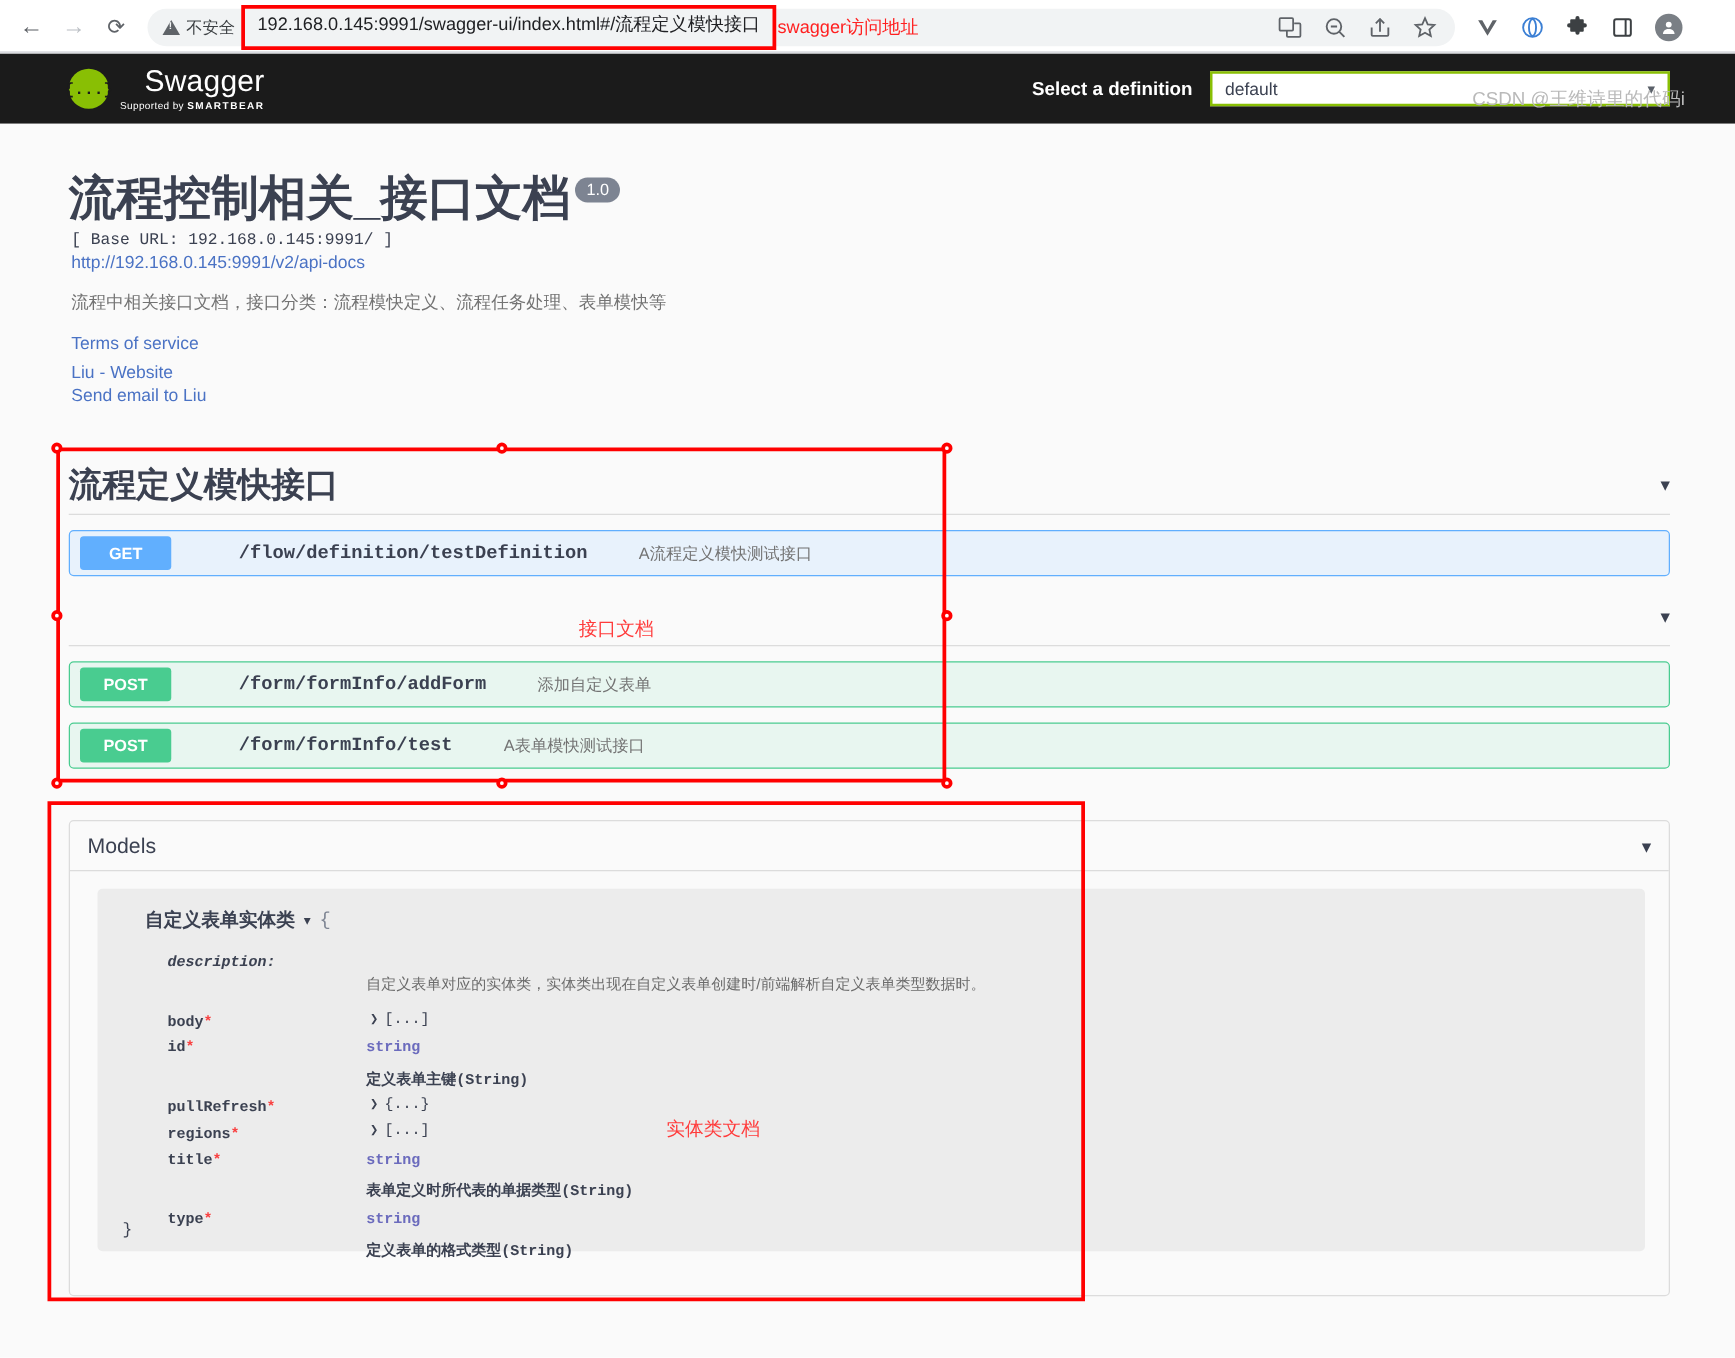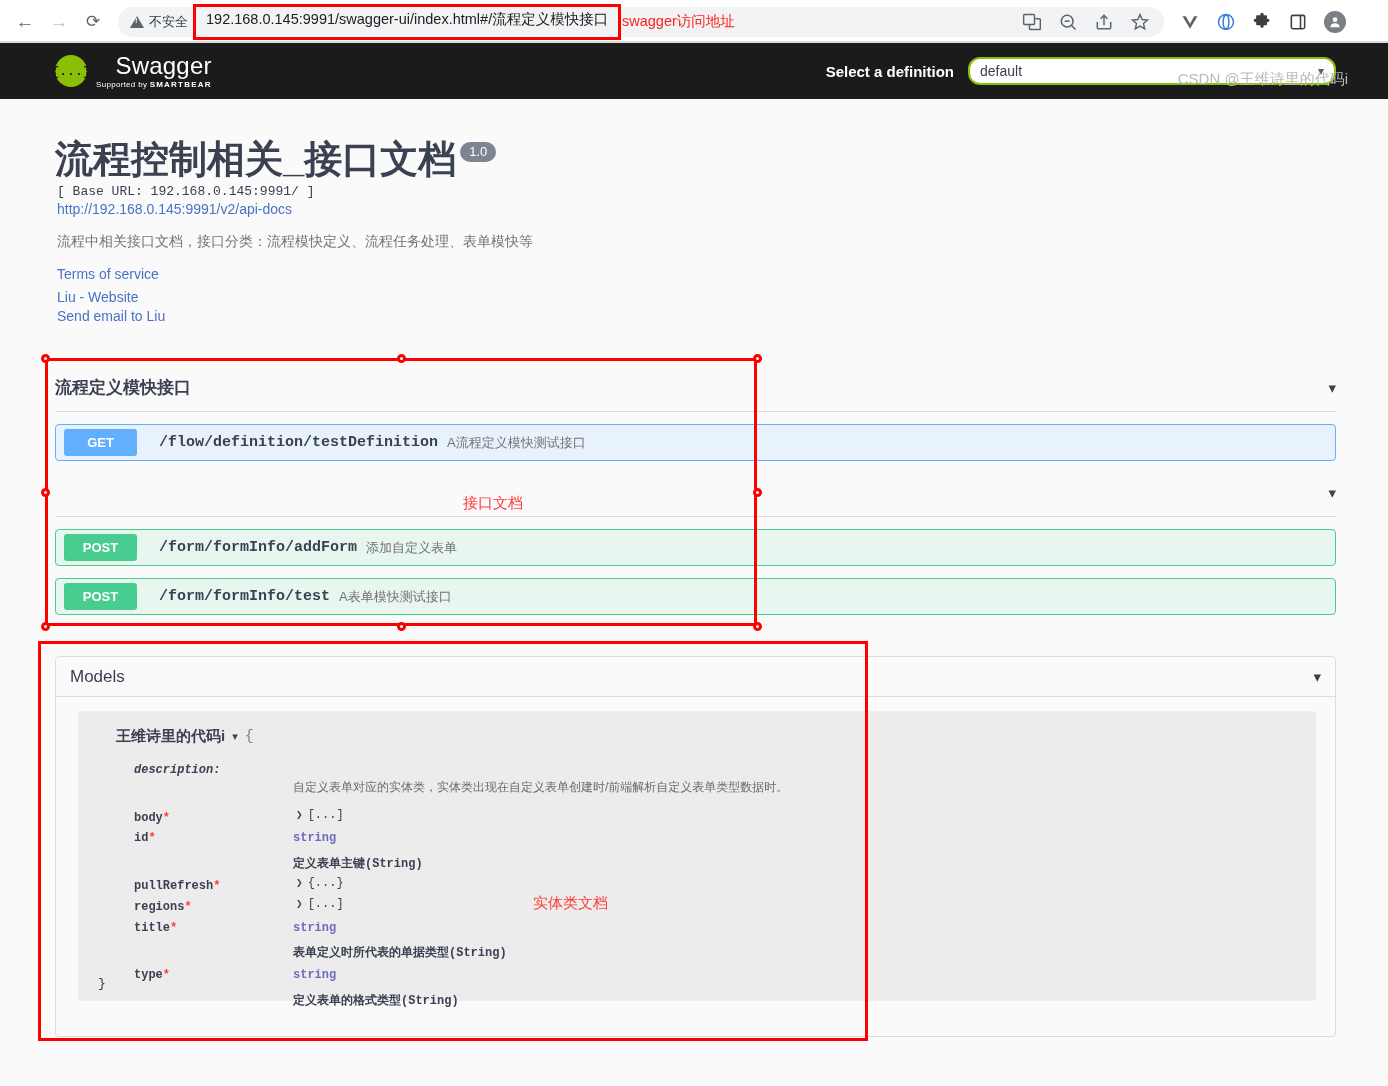--- a/index.html
+++ b/index.html
@@ -101,21 +101,21 @@
   .logo-sub { color: #ffffff; font-size: 8px; margin-top: 3px; letter-spacing: .3px; }
   .logo-sub b { letter-spacing: 1.2px; font-weight: 700; }
 
   .def-wrap {
     margin-left: auto; margin-right: 52px;
     display: flex; align-items: center; gap: 14px;
   }
   .def-label { color: #ffffff; font-size: 15px; font-weight: bold; }
   .def-select {
     width: 368px; height: 28px; background: #ffffff;
-    border: 2px solid #89bf04; border-radius: 12px;
+    border: 2px solid #89bf04; border-radius: 0;
     display: flex; align-items: center; padding: 0 10px;
     font-size: 14px; color: #3b4151;
   }
   .def-select .chev { margin-left: auto; color: #5a6069; font-size: 12px; }
 
   
   .page {
     position: absolute; left: 0; top: 99px; width: 1388px; height: 987px;
     background: #fafafa;
   }
@@ -149,28 +149,29 @@
   .link-web { top: 190px; }
   .link-mail { top: 209px; text-align: right; }
 
   
   .tag-section { position: absolute; left: 55px; width: 1281px; }
   .tag-head {
     display: flex; align-items: center;
     height: 48px;
     border-bottom: 1px solid #dcdcdc;
   }
-  .tag-name { font-size: 17px; font-weight: bold; color: #3b4151; }
+  .tag-name { font-size: 27px; font-weight: bold; color: #3b4151; }
   .tag-chev { margin-left: auto; color: #3b4151; font-size: 15px; }
 
   .opblock {
     display: flex; align-items: center;
     height: 37px; margin-top: 12px;
     border-radius: 4px; border: 1px solid;
     padding: 0 6px;
+    gap: 32px;
   }
   .opblock.get { background: #e8f2fc; border-color: #61affe; }
   .opblock.post { background: #e8f6f0; border-color: #49cc90; }
   .verb {
     width: 73px; height: 27px; border-radius: 3px;
     color: #ffffff; font-size: 13px; font-weight: bold;
     display: flex; align-items: center; justify-content: center;
     margin-left: 2px;
   }
   .verb.get { background: #61affe; }
@@ -391,21 +392,21 @@
       </div>
     </div>
 
     <div class="models-box">
       <div class="models-head">
         <span class="models-title">Models</span>
         <span class="models-chev">▾</span>
       </div>
       <div class="model-card">
         <div class="model-title-row">
-          <span>王维诗里的代码i</span>
+          <span>自定义表单实体类</span>
           <span class="chev">▾</span>
           <span class="brace">{</span>
         </div>
 
         <div class="prop-grid">
           <span class="prop-label" style="left:0;   top:12px;font-style:italic;">description:</span>
           <span class="prop-val desc-top" style="left:159px; top:28px;">自定义表单对应的实体类，实体类出现在自定义表单创建时/前端解析自定义表单类型数据时。</span>
 
           <span class="prop-label" style="left:0; top:60px;"><span>body</span><span class="req">*</span></span>
           <span class="prop-val collapsed" style="left:162px; top:57px;"><span class="arrow">❯</span><span>[...]</span></span>

